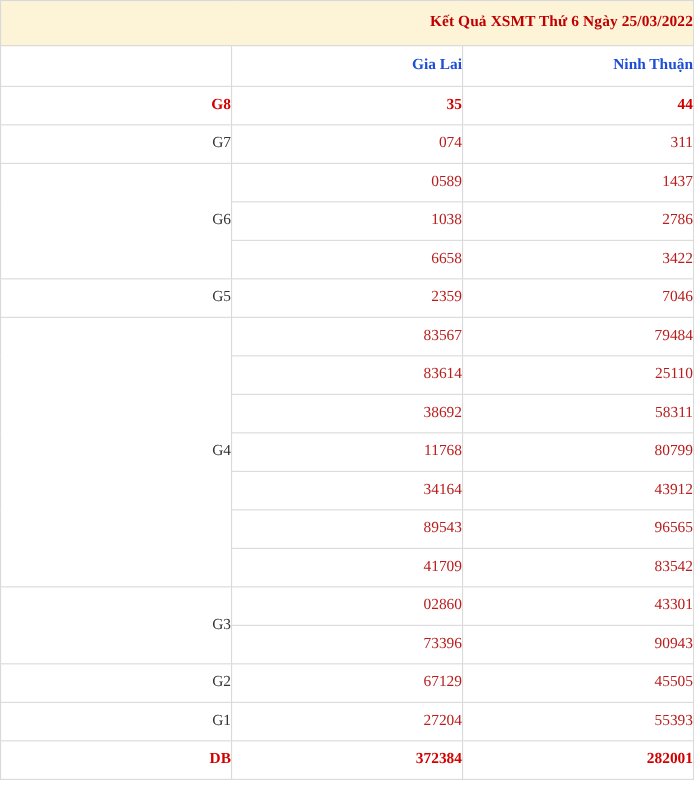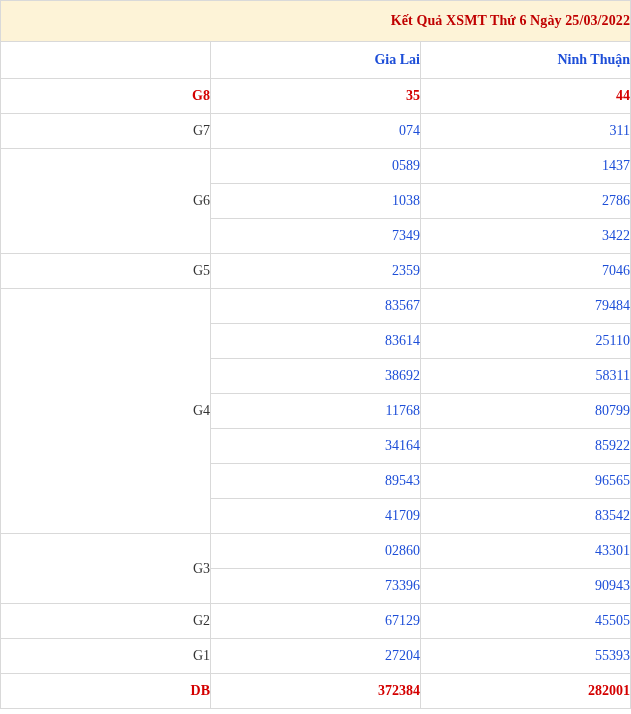--- a/index.html
+++ b/index.html
@@ -50,21 +50,21 @@
     font-size: 13.5px;
     color: #333333;
     margin-left: 24px;
   }
   .prize-label.red {
     color: #d40000;
     font-weight: bold;
   }
   .num {
     font-size: 15px;
-    color: #1d4ed8;
+    color: #b91c1c;
     height: 34px;
   }
   .num.red {
     color: #d40000;
     font-weight: bold;
     font-size: 14px;
   }
 </style>
 </head>
 <body>
@@ -95,21 +95,21 @@
         <tr>
           <td class="prize-label" rowspan="3">G6</td>
           <td class="num">0589</td>
           <td class="num">1437</td>
         </tr>
         <tr>
           <td class="num">1038</td>
           <td class="num">2786</td>
         </tr>
         <tr>
-          <td class="num">7349</td>
+          <td class="num">6658</td>
           <td class="num">3422</td>
         </tr>
         <tr>
           <td class="prize-label" rowspan="1">G5</td>
           <td class="num">2359</td>
           <td class="num">7046</td>
         </tr>
         <tr>
           <td class="prize-label" rowspan="7">G4</td>
           <td class="num">83567</td>
@@ -122,21 +122,21 @@
         <tr>
           <td class="num">38692</td>
           <td class="num">58311</td>
         </tr>
         <tr>
           <td class="num">11768</td>
           <td class="num">80799</td>
         </tr>
         <tr>
           <td class="num">34164</td>
-          <td class="num">85922</td>
+          <td class="num">43912</td>
         </tr>
         <tr>
           <td class="num">89543</td>
           <td class="num">96565</td>
         </tr>
         <tr>
           <td class="num">41709</td>
           <td class="num">83542</td>
         </tr>
         <tr>

